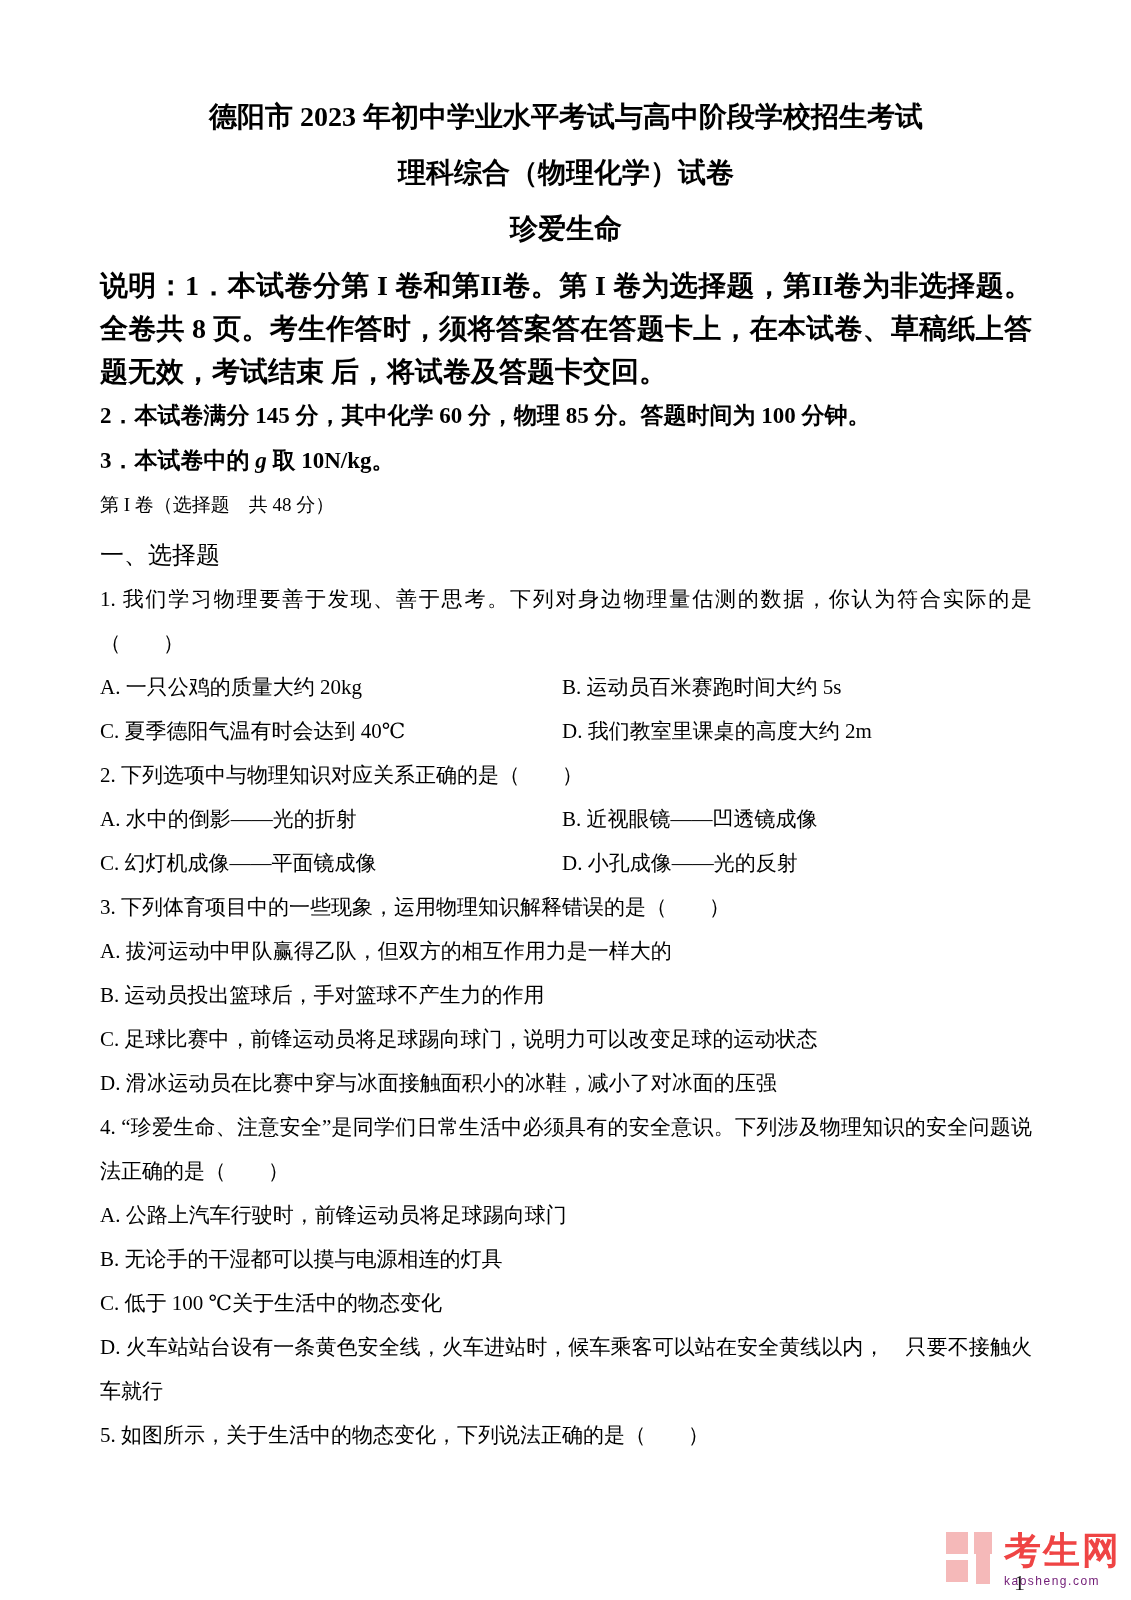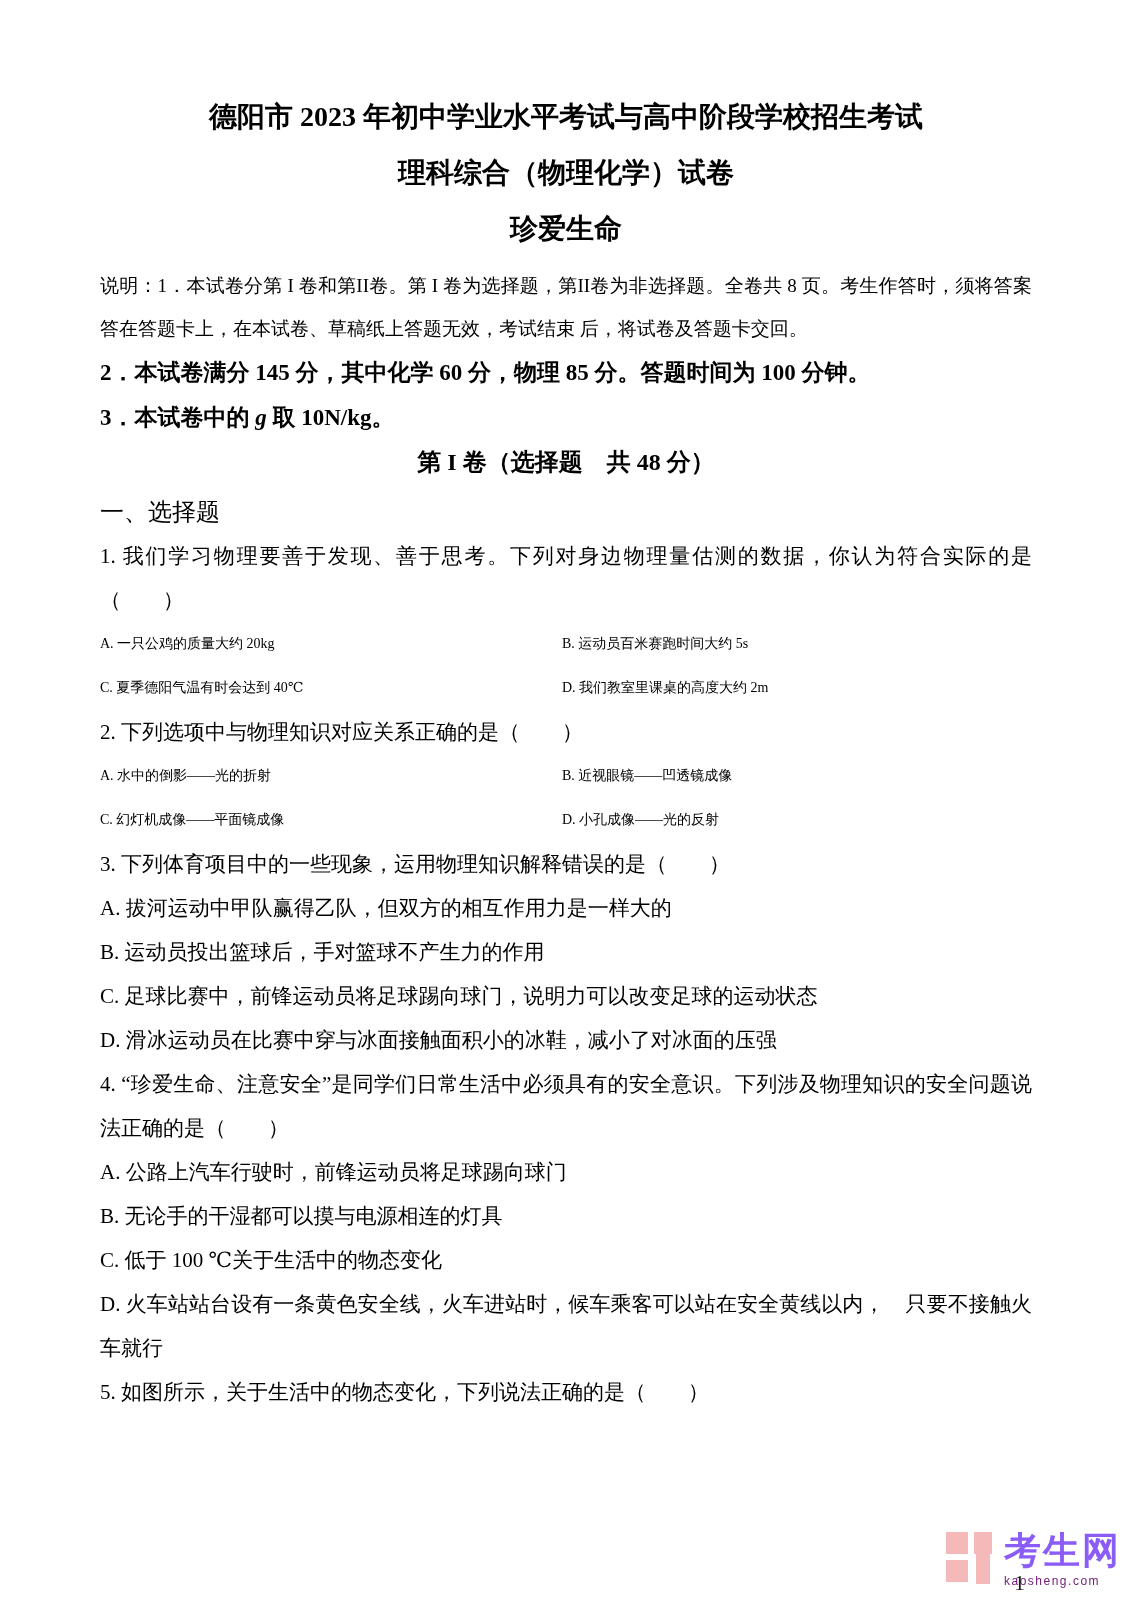--- a/index.html
+++ b/index.html
@@ -24,56 +24,56 @@
   .title {
     text-align: center;
     font-weight: 700;
     font-size: 28px;
     line-height: 42px;
   }
   .t2 { margin-top: 14px; }
   .t3 { margin-top: 14px; }
   .note-para {
     margin-top: 14px;
-    font-size: 19px;
-    font-weight: 400;
+    font-size: 28px;
+    font-weight: 700;
     line-height: 43px;
     text-align: justify;
     text-justify: inter-ideograph;
   }
   .note-line {
     font-size: 23px;
     font-weight: 700;
     line-height: 45px;
   }
   .italic-g { font-style: italic; }
   .volume-title {
-    text-align: center;
-    font-weight: 700;
-    font-size: 24px;
+    text-align: left;
+    font-weight: 400;
+    font-size: 19px;
     line-height: 44px;
   }
   .part-title {
     font-weight: 400;
     font-size: 24px;
     line-height: 44px;
     margin-top: 6px;
   }
   .qline {
     font-size: 21px;
     line-height: 44px;
     font-weight: 400;
   }
   .stem {
     text-align: justify;
     text-justify: inter-ideograph;
   }
   .optrow {
     position: relative;
-    font-size: 14px;
+    font-size: 21px;
     line-height: 44px;
     height: 44px;
   }
   .optrow .col2 {
     position: absolute;
     left: 462px;
     top: 0;
     white-space: nowrap;
   }
   
@@ -97,21 +97,21 @@
   }
   .wm-logo .b1 { left: 0;  top: 0;  width: 22px; height: 22px; }
   .wm-logo .b2 { left: 0;  top: 28px; width: 22px; height: 22px; }
   .wm-logo .b3 { left: 28px; top: 0;  width: 18px; height: 22px; }
   .wm-logo .b4 { left: 30px; top: 22px; width: 14px; height: 30px; }
   .wm-text { line-height: 1; }
   .wm-cn {
     font-size: 37px;
     font-weight: 700;
     letter-spacing: 2px;
-    color: #8b5cf6;
+    color: #ef4444;
     line-height: 37px;
     font-family: "Liberation Serif", "DejaVu Serif", serif;
   }
   .wm-en {
     margin-top: 3px;
     font-size: 12px;
     letter-spacing: 1.5px;
     color: #701a75;
     line-height: 18px;
     font-family: "Liberation Sans", "DejaVu Sans", sans-serif;

